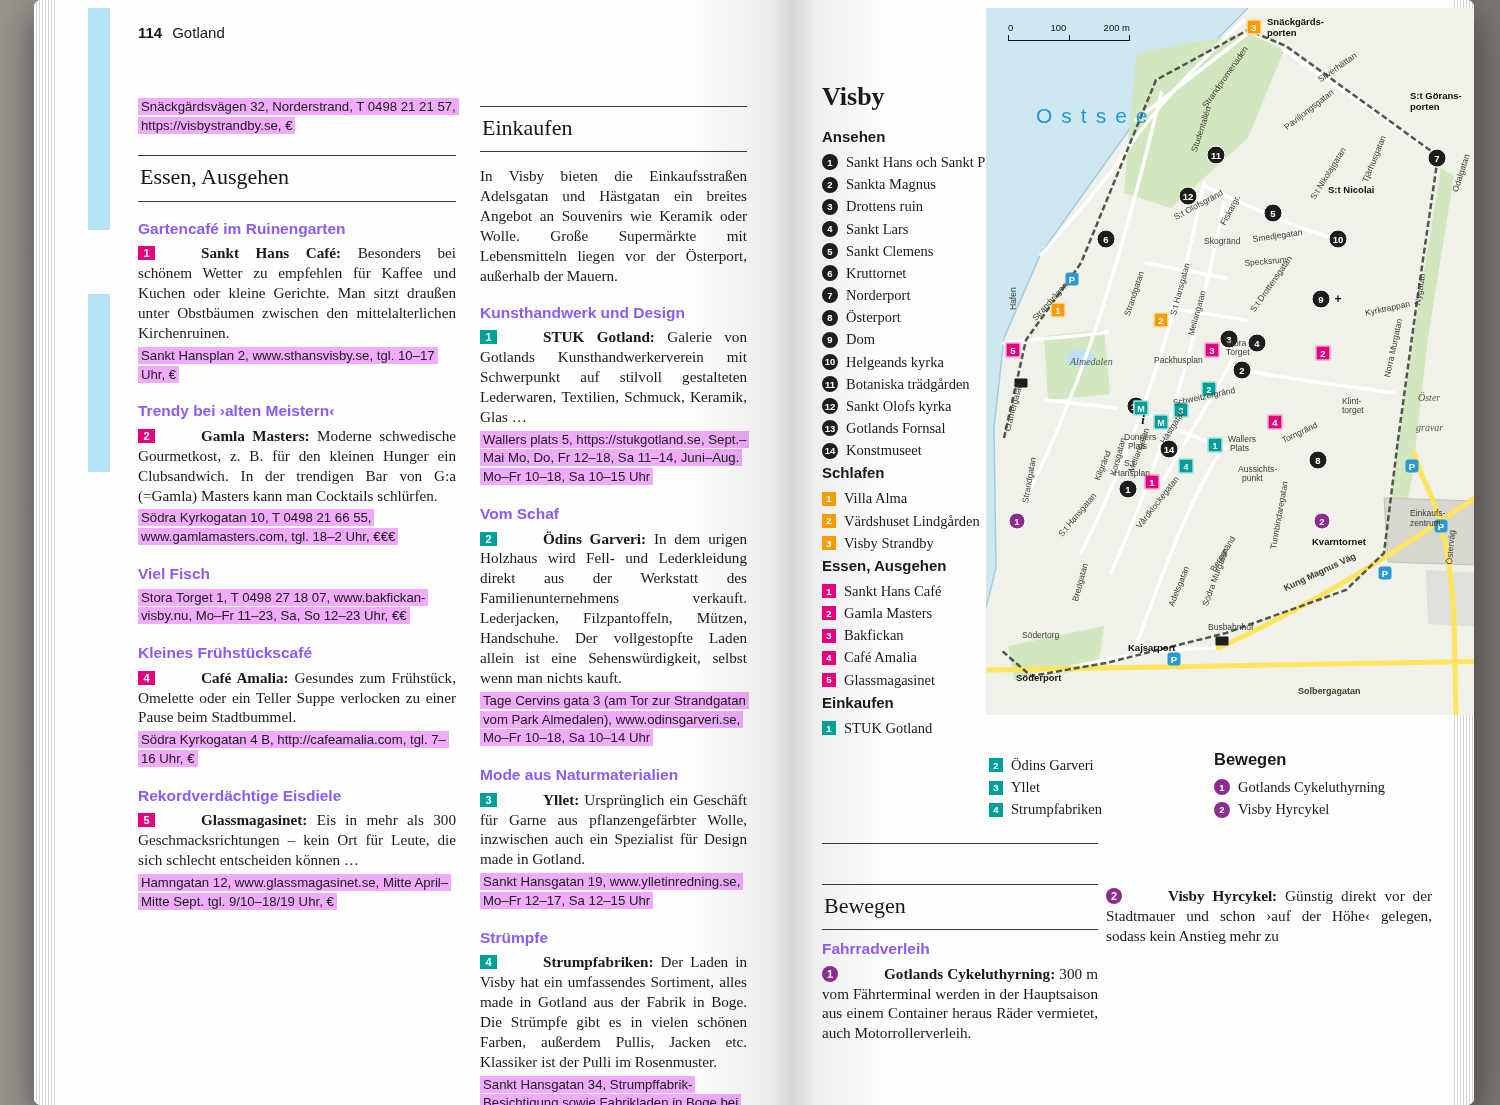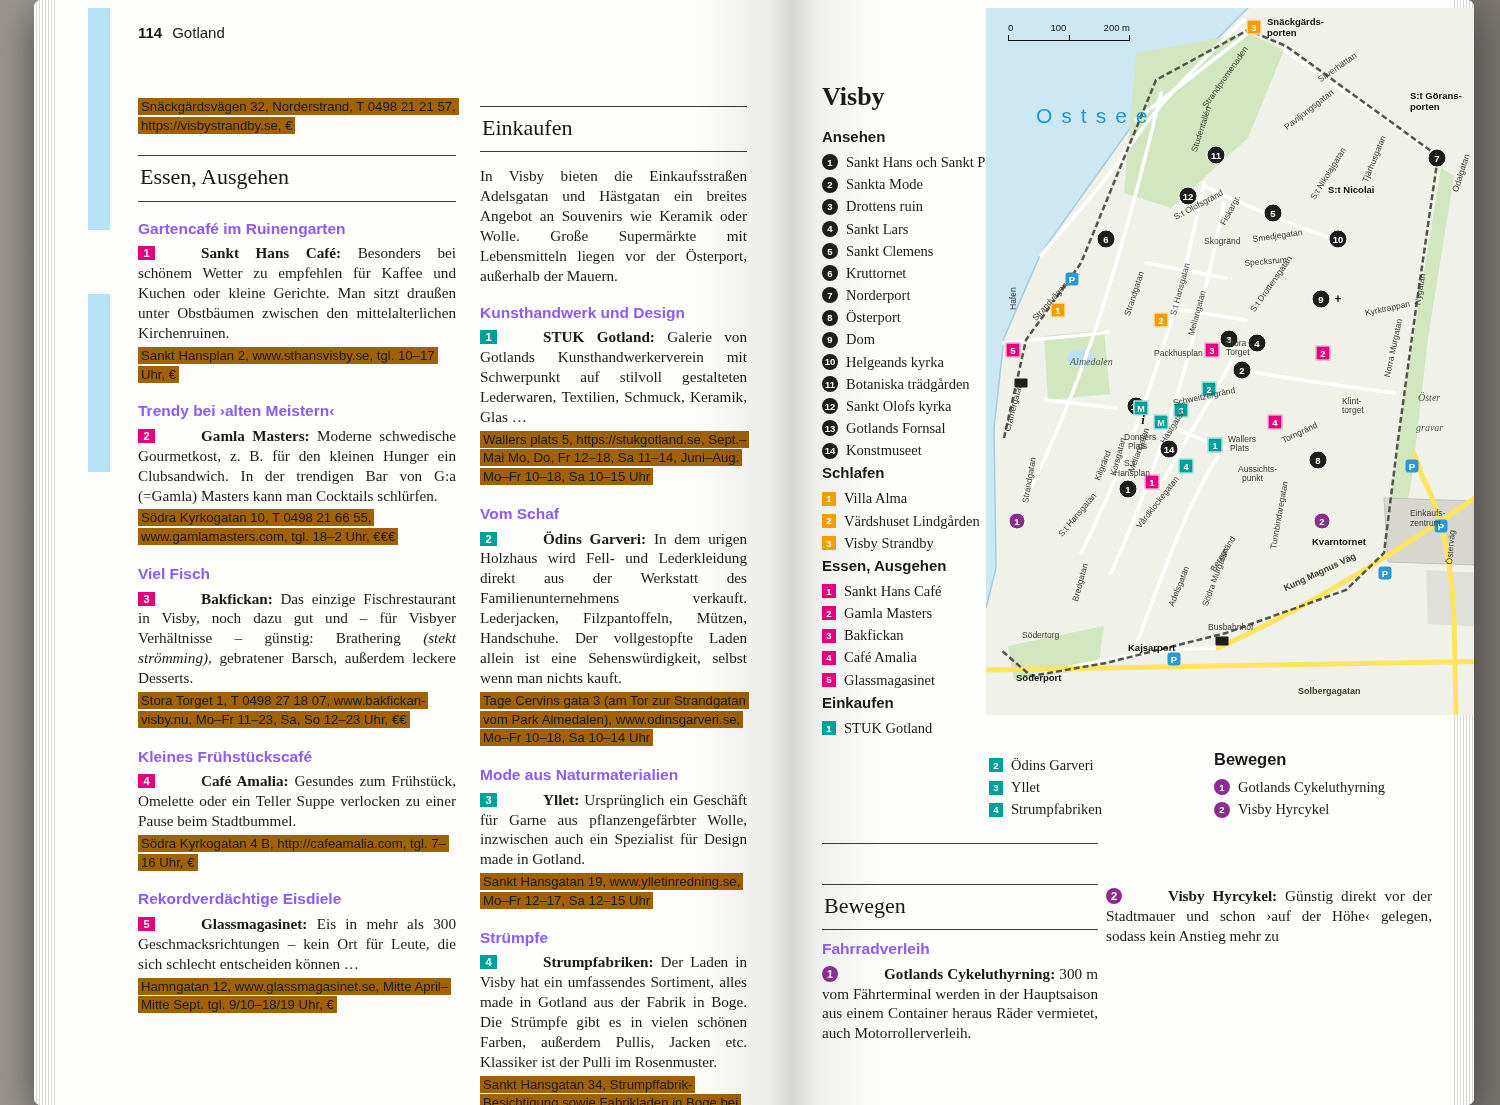--- a/index.html
+++ b/index.html
@@ -25,21 +25,21 @@
   .col-l1{left:104px;top:94px;width:318px;}
   .col-l2{left:446px;top:94px;width:267px;}
   .sechead{border-top:1px solid #3a3a3a;border-bottom:1px solid #3a3a3a;
            padding:9px 2px 11px;margin:20px 0 14px;}
   .sechead.first{margin-top:12px;}
   .sechead h2{margin:0;font:400 22px/1.1 "Liberation Serif",serif;color:#161616;}
   .bsub{color:#8b5cf6;font:700 15.5px/1.2 "Liberation Sans",sans-serif;margin:18px 0 5px;}
   .etext{font:15.2px/1.31 "Liberation Serif",serif;text-align:justify;margin:0;hyphens:auto;}
   .ename{font-weight:700;margin-left:40px;}
   .addr{font:13.2px/1.42 "Liberation Sans",sans-serif;margin:4px 0 0;}
-  .hl{background:#a16207;box-decoration-break:clone;-webkit-box-decoration-break:clone;padding:1px 3px;}
+  .hl{background:#f0abfc;box-decoration-break:clone;-webkit-box-decoration-break:clone;padding:1px 3px;}
   .badge{display:inline-flex;min-width:13px;height:14px;padding:0 2px;margin-right:6px;
          align-items:center;justify-content:center;color:#fff;
          font:700 11px/14px "Liberation Sans",sans-serif;vertical-align:1px;}
   .badge.food{background:#e5007d;}
   .badge.shop{background:#00a09a;}
   .badge.move{background:#8d2c8f;border-radius:50%;width:16px;height:16px;padding:0;}
   .pin{vertical-align:-1px;margin:0 1px;}
 
   
   .legendcol{position:absolute;left:788px;top:84px;width:176px;}
@@ -124,26 +124,20 @@
         <p class="addr"><span class="hl">Sankt Hansplan 2, www.sthansvisby.se, tgl. 10–17 Uhr, €</span></p>
 
         <h3 class="bsub">Trendy bei ›alten Meistern‹</h3>
         <p class="etext">
           <span class="badge food">2</span><strong class="ename">Gamla Masters:</strong>
           <span>Moderne schwedische Gourmetkost, z. B. für den kleinen Hunger ein Clubsandwich. In der trendigen Bar von G:a (=Gamla) Masters kann man Cocktails schlürfen.</span>
         </p>
         <p class="addr"><span class="hl">Södra Kyrkogatan 10, T 0498 21 66 55, www.gamlamasters.com, tgl. 18–2 Uhr, €€€</span></p>
 
         <h3 class="bsub">Viel Fisch</h3>
-        <p class="etext">
-          <span class="badge food">3</span><strong class="ename">Bakfickan:</strong>
-          <span>Das einzige Fischrestaurant in Visby, noch dazu gut und – für Visbyer Verhältnisse – günstig: Brathering</span>
-          <em>(stekt strömming),</em>
-          <span>gebratener Barsch, außerdem leckere Desserts.</span>
-        </p>
         <p class="addr"><span class="hl">Stora Torget 1, T 0498 27 18 07, www.bakfickan-visby.nu, Mo–Fr 11–23, Sa, So 12–23 Uhr, €€</span></p>
 
         <h3 class="bsub">Kleines Frühstückscafé</h3>
         <p class="etext">
           <span class="badge food">4</span><strong class="ename">Café Amalia:</strong>
           <span>Gesundes zum Frühstück, Omelette oder ein Teller Suppe verlocken zu einer Pause beim Stadtbummel.</span>
         </p>
         <p class="addr"><span class="hl">Södra Kyrkogatan 4 B, http://cafeamalia.com, tgl. 7–16 Uhr, €</span></p>
 
         <h3 class="bsub">Rekordverdächtige Eisdiele</h3>
@@ -205,21 +199,21 @@
         <h1 class="maptitle">Visby</h1>
 
         <h4 class="lhead">Ansehen</h4>
         <ul class="llist">
           <li class="litem">
               <span class="lb sight">1</span>
               <span>Sankt Hans och Sankt Per</span>
             </li>
           <li class="litem">
               <span class="lb sight">2</span>
-              <span>Sankta Mode</span>
+              <span>Sankta Magnus</span>
             </li>
           <li class="litem">
               <span class="lb sight">3</span>
               <span>Drottens ruin</span>
             </li>
           <li class="litem">
               <span class="lb sight">4</span>
               <span>Sankt Lars</span>
             </li>
           <li class="litem">
@@ -419,21 +413,21 @@
             <span class="ml" style="left: 186px; top: 205px; transform: rotate(-28deg);">S:t Olofsgränd</span>
             <span class="ml" style="left: 378px; top: 300px; transform: rotate(-12deg);">Kyrktrappan</span>
             <span class="ml" style="left: 396px; top: 368px; transform: rotate(-78deg);">Norra Murgatan</span>
             <span class="ml" style="left: 426px; top: 296px; transform: rotate(-80deg);">Nygatan</span>
             <span class="ml ml-i" style="left: 432px; top: 384px;">Öster</span>
             <span class="ml ml-i" style="left: 430px; top: 414px;">gravar</span>
             <span class="ml" style="left: 356px; top: 388px;">Klint-</span>
             <span class="ml" style="left: 356px; top: 397px;">torget</span>
             <span class="ml" style="left: 240px; top: 330px;">Stora</span>
             <span class="ml" style="left: 240px; top: 339px;">Torget</span>
-            <span class="ml" style="left: 160px; top: 340px; padding-left: 8px;">Packhusplan</span>
+            <span class="ml" style="left: 160px; top: 347px; padding-left: 8px;">Packhusplan</span>
             <span class="ml" style="left: 200px; top: 326px; transform: rotate(-75deg);">Mellangatan</span>
             <span class="ml" style="left: 140px; top: 462px; transform: rotate(-70deg);">Mellangatan</span>
             <span class="ml" style="left: 182px; top: 306px; transform: rotate(-75deg);">S:t Hansgatan</span>
             <span class="ml" style="left: 70px; top: 524px; transform: rotate(-50deg);">S:t Hansgatan</span>
             <span class="ml" style="left: 172px; top: 432px; transform: rotate(-58deg);">Hästgatan</span>
             <span class="ml" style="left: 136px; top: 306px; transform: rotate(-72deg);">Strandgatan</span>
             <span class="ml" style="left: 34px; top: 494px; transform: rotate(-80deg);">Strandgatan</span>
             <span class="ml" style="left: 44px; top: 308px; transform: rotate(-48deg);">Strandvägen</span>
             <span class="ml ml-i" style="left: 84px; top: 348px;">Almedalen</span>
             <span class="ml" style="left: 138px; top: 424px;">Donners</span>

